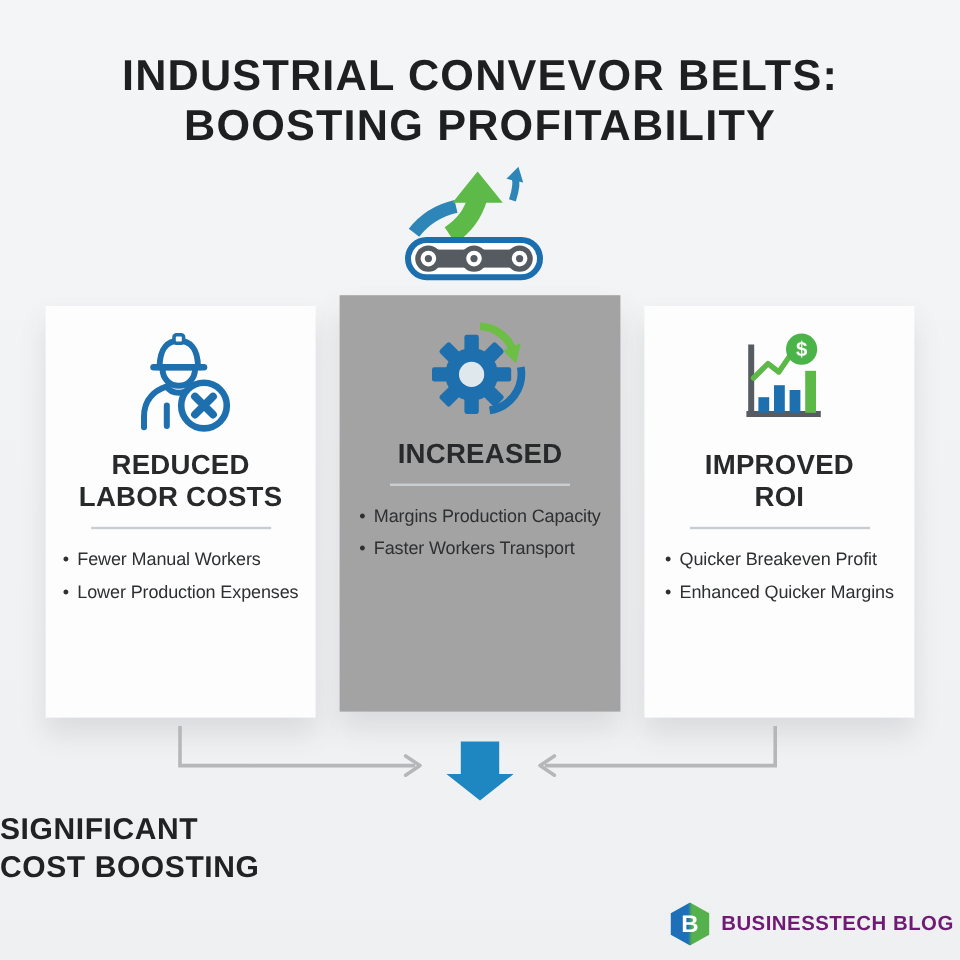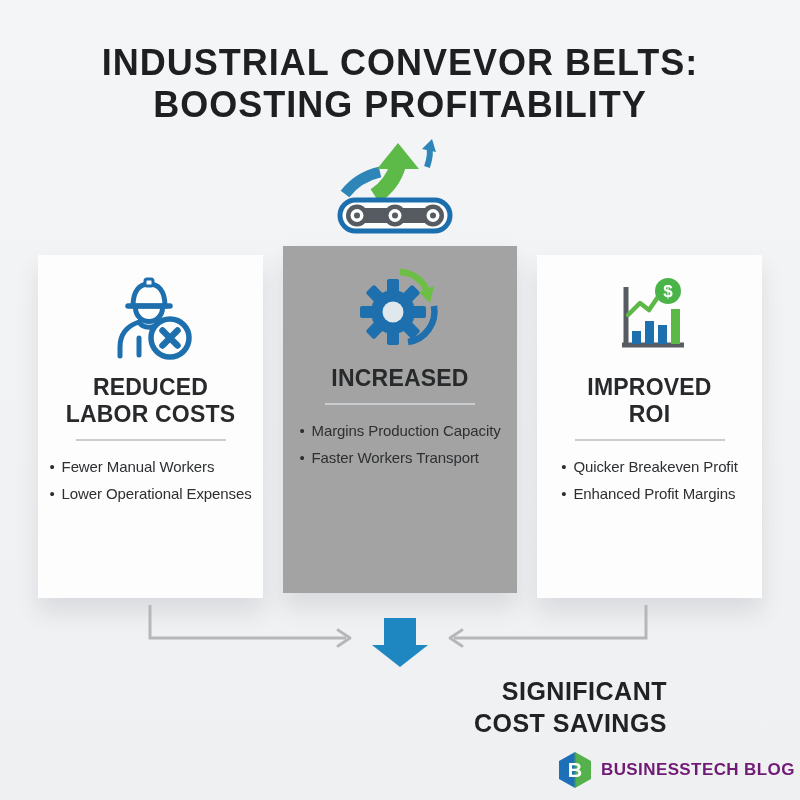--- a/index.html
+++ b/index.html
@@ -39,21 +39,21 @@
   .bullets li {
     font-size:15px; color:#2d2f31; line-height:1.78;
     white-space:nowrap; letter-spacing:-0.1px;
   }
   .bullets li::before { content:"\2022"; margin-right:7px; }
 
   .flow { position:absolute; left:0; top:593px; }
 
   .savings {
     position:absolute; top:676px; left:0; width:667px;
-    text-align:right; font-weight:bold; font-size:25px;
+    text-align:left; font-weight:bold; font-size:25px;
     color:#202224; line-height:1.26; letter-spacing:0.5px;
   }
 
   .brand {
     position:absolute; left:558px; top:750px; height:40px;
     display:flex; align-items:center; gap:9px;
   }
   .brand-text {
     font-weight:bold; font-size:17px; color:#701a75; letter-spacing:0.4px;
     white-space:nowrap;
@@ -101,21 +101,21 @@
       <circle cx="67" cy="63" r="19" fill="#fdfdfe" stroke="#1e6fad" stroke-width="5.5"></circle>
       <path d="M59.5,55.5 L74.5,70.5 M74.5,55.5 L59.5,70.5" stroke="#1e6fad" stroke-width="6.5" stroke-linecap="round"></path>
     </svg>
     <div class="card-title">
       <div>REDUCED</div>
       <div>LABOR COSTS</div>
     </div>
     <div class="divider"></div>
     <ul class="bullets">
       <li>Fewer Manual Workers</li>
-      <li>Lower Operational Expenses</li>
+      <li>Lower Production Expenses</li>
     </ul>
   </div>
 
   <div class="card alt">
     <svg class="card-icon" width="95" height="88" viewBox="0 0 95 88">
       <g fill="#1e6fad">
         <g transform="translate(40,46)">
           <rect x="-6" y="-33" width="12" height="14" rx="2"></rect>
           <rect x="-6" y="-33" width="12" height="14" rx="2" transform="rotate(45)"></rect>
           <rect x="-6" y="-33" width="12" height="14" rx="2" transform="rotate(90)"></rect>
@@ -153,35 +153,35 @@
       <circle cx="66" cy="16" r="13" fill="#4bb449"></circle>
       <text x="66" y="22" text-anchor="middle" font-size="17" font-weight="bold" fill="#ffffff">$</text>
     </svg>
     <div class="card-title">
       <div>IMPROVED</div>
       <div>ROI</div>
     </div>
     <div class="divider"></div>
     <ul class="bullets">
       <li>Quicker Breakeven Profit</li>
-      <li>Enhanced Profit Margins</li>
+      <li>Enhanced Quicker Margins</li>
     </ul>
   </div>
 
   <svg class="flow" width="800" height="85" viewBox="0 0 800 85">
     <path d="M150,12 V45 H346" stroke="#b5b8ba" stroke-width="3" fill="none"></path>
     <path d="M338,37 L350,45 L338,53" stroke="#b5b8ba" stroke-width="3" fill="none" stroke-linecap="round" stroke-linejoin="round"></path>
     <path d="M646,12 V45 H454" stroke="#b5b8ba" stroke-width="3" fill="none"></path>
     <path d="M462,37 L450,45 L462,53" stroke="#b5b8ba" stroke-width="3" fill="none" stroke-linecap="round" stroke-linejoin="round"></path>
     <polygon points="384,25 416,25 416,52 428,52 400,74 372,52 384,52" fill="#1e87c2"></polygon>
   </svg>
 
   <div class="savings">
     <div>SIGNIFICANT</div>
-    <div>COST SAVINGS</div>
+    <div>COST BOOSTING</div>
   </div>
 
   <div class="brand">
     <svg width="34" height="38" viewBox="0 0 34 38">
       <defs>
         <linearGradient id="hexg" x1="0" y1="0" x2="1" y2="0">
           <stop offset="0.45" stop-color="#1d70b7"></stop>
           <stop offset="0.55" stop-color="#54b14c"></stop>
         </linearGradient>
       </defs>

